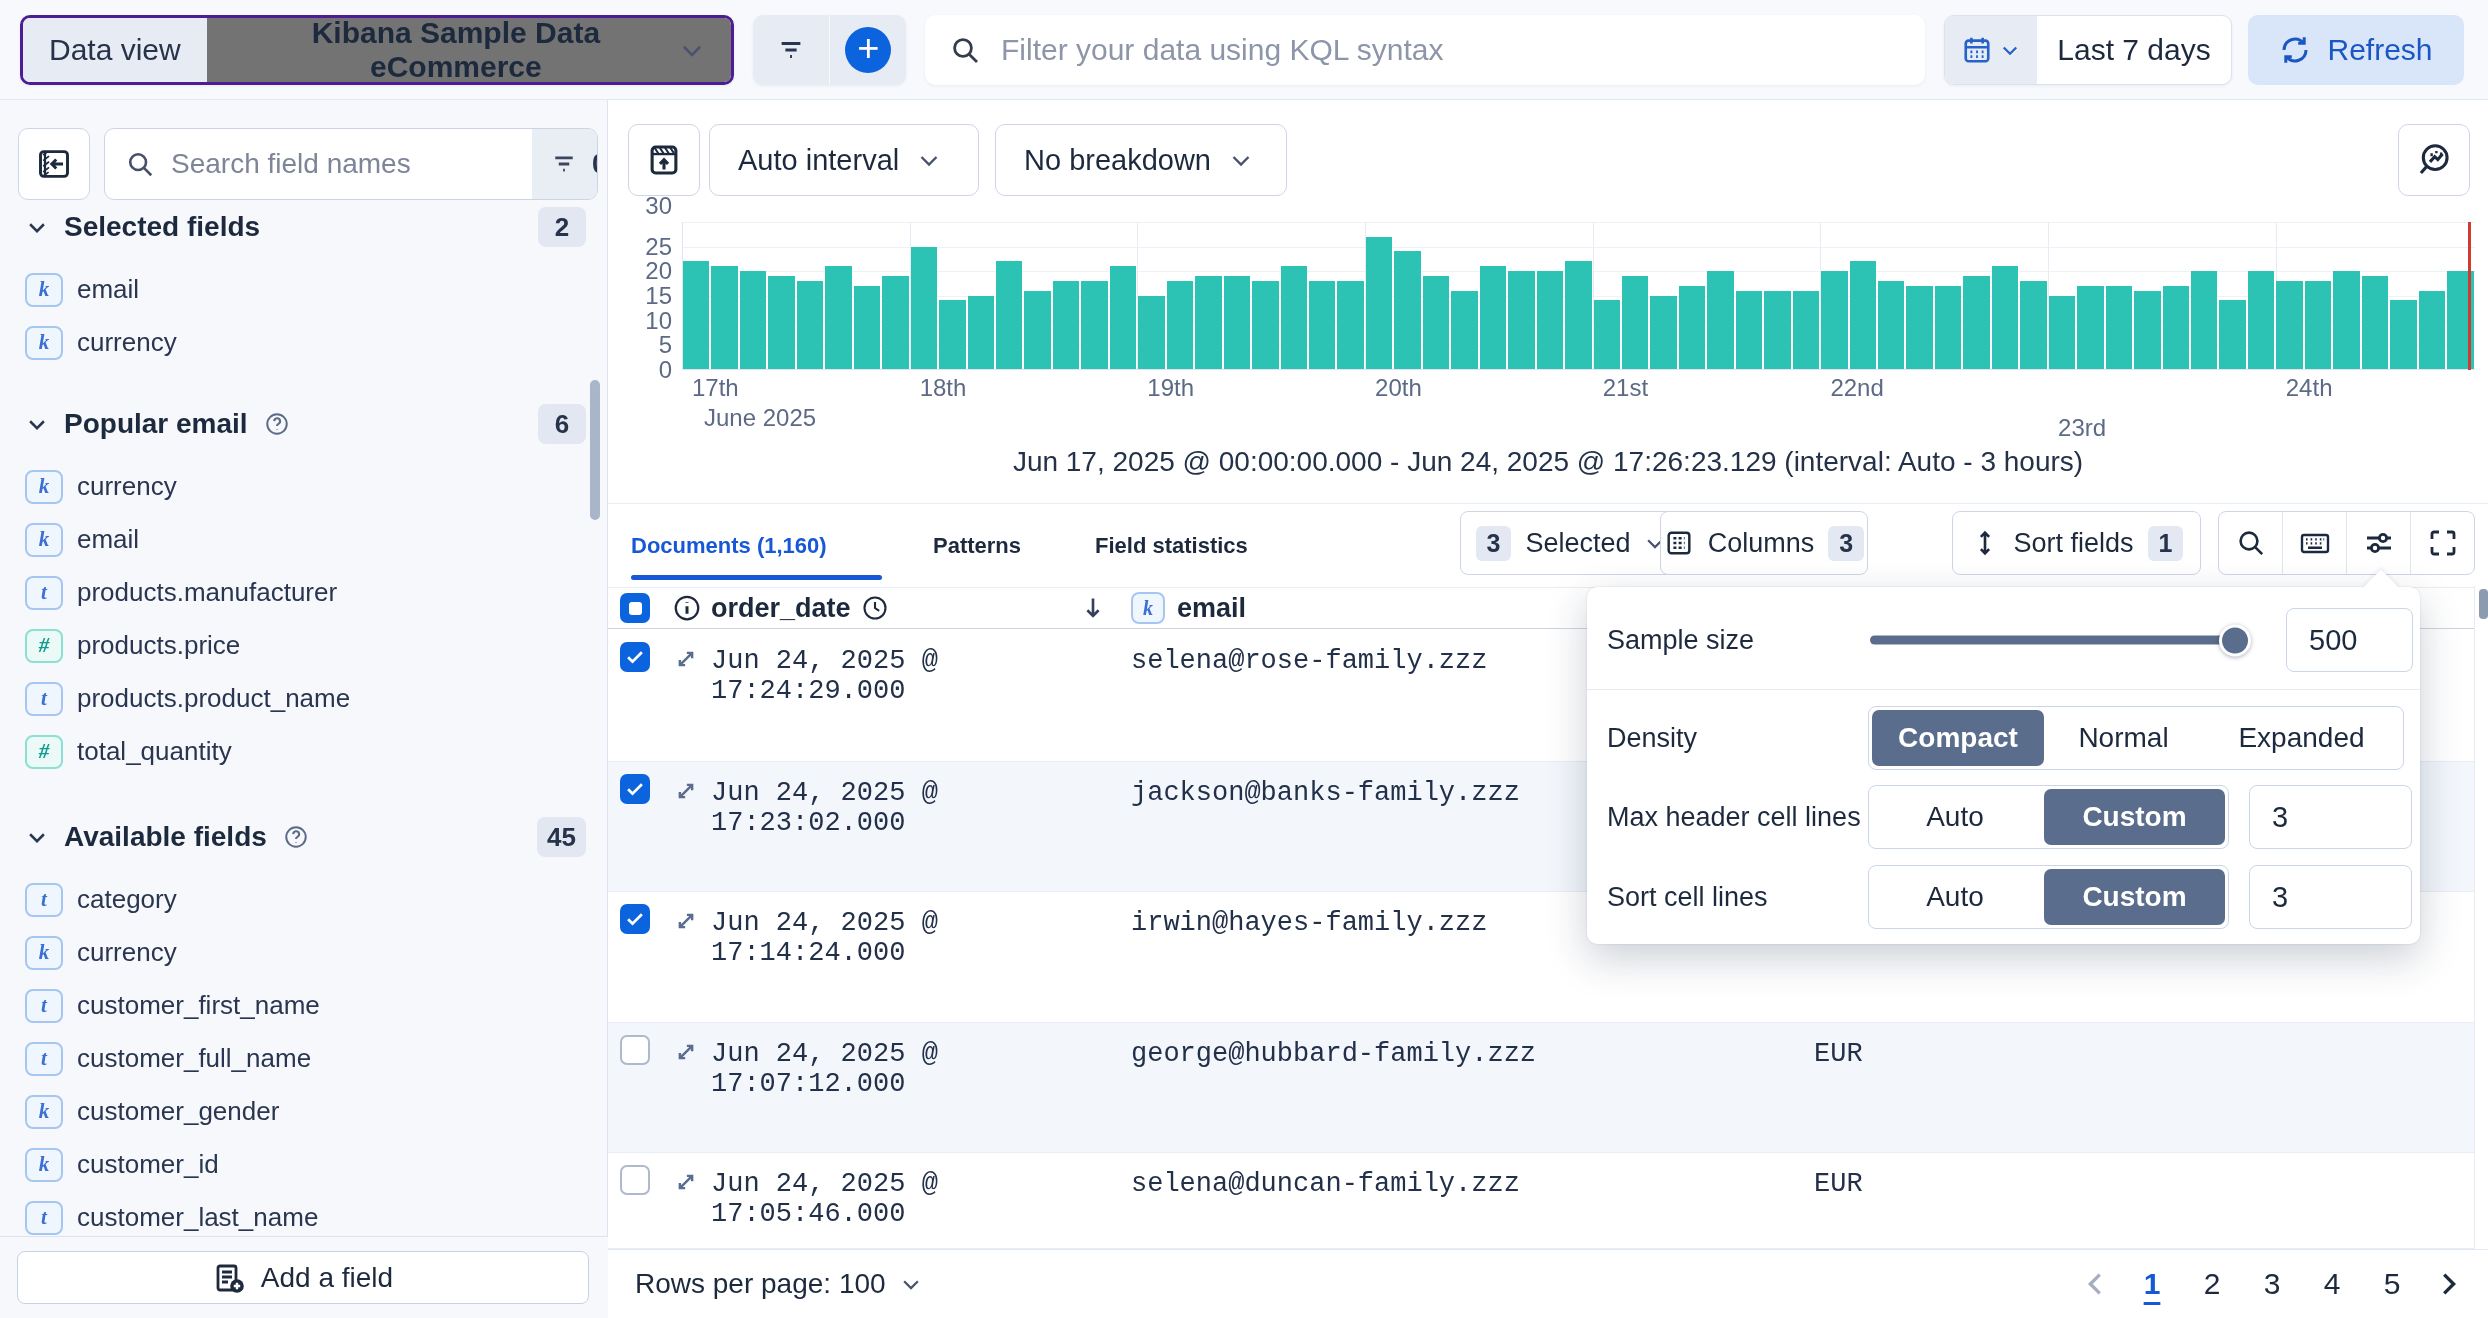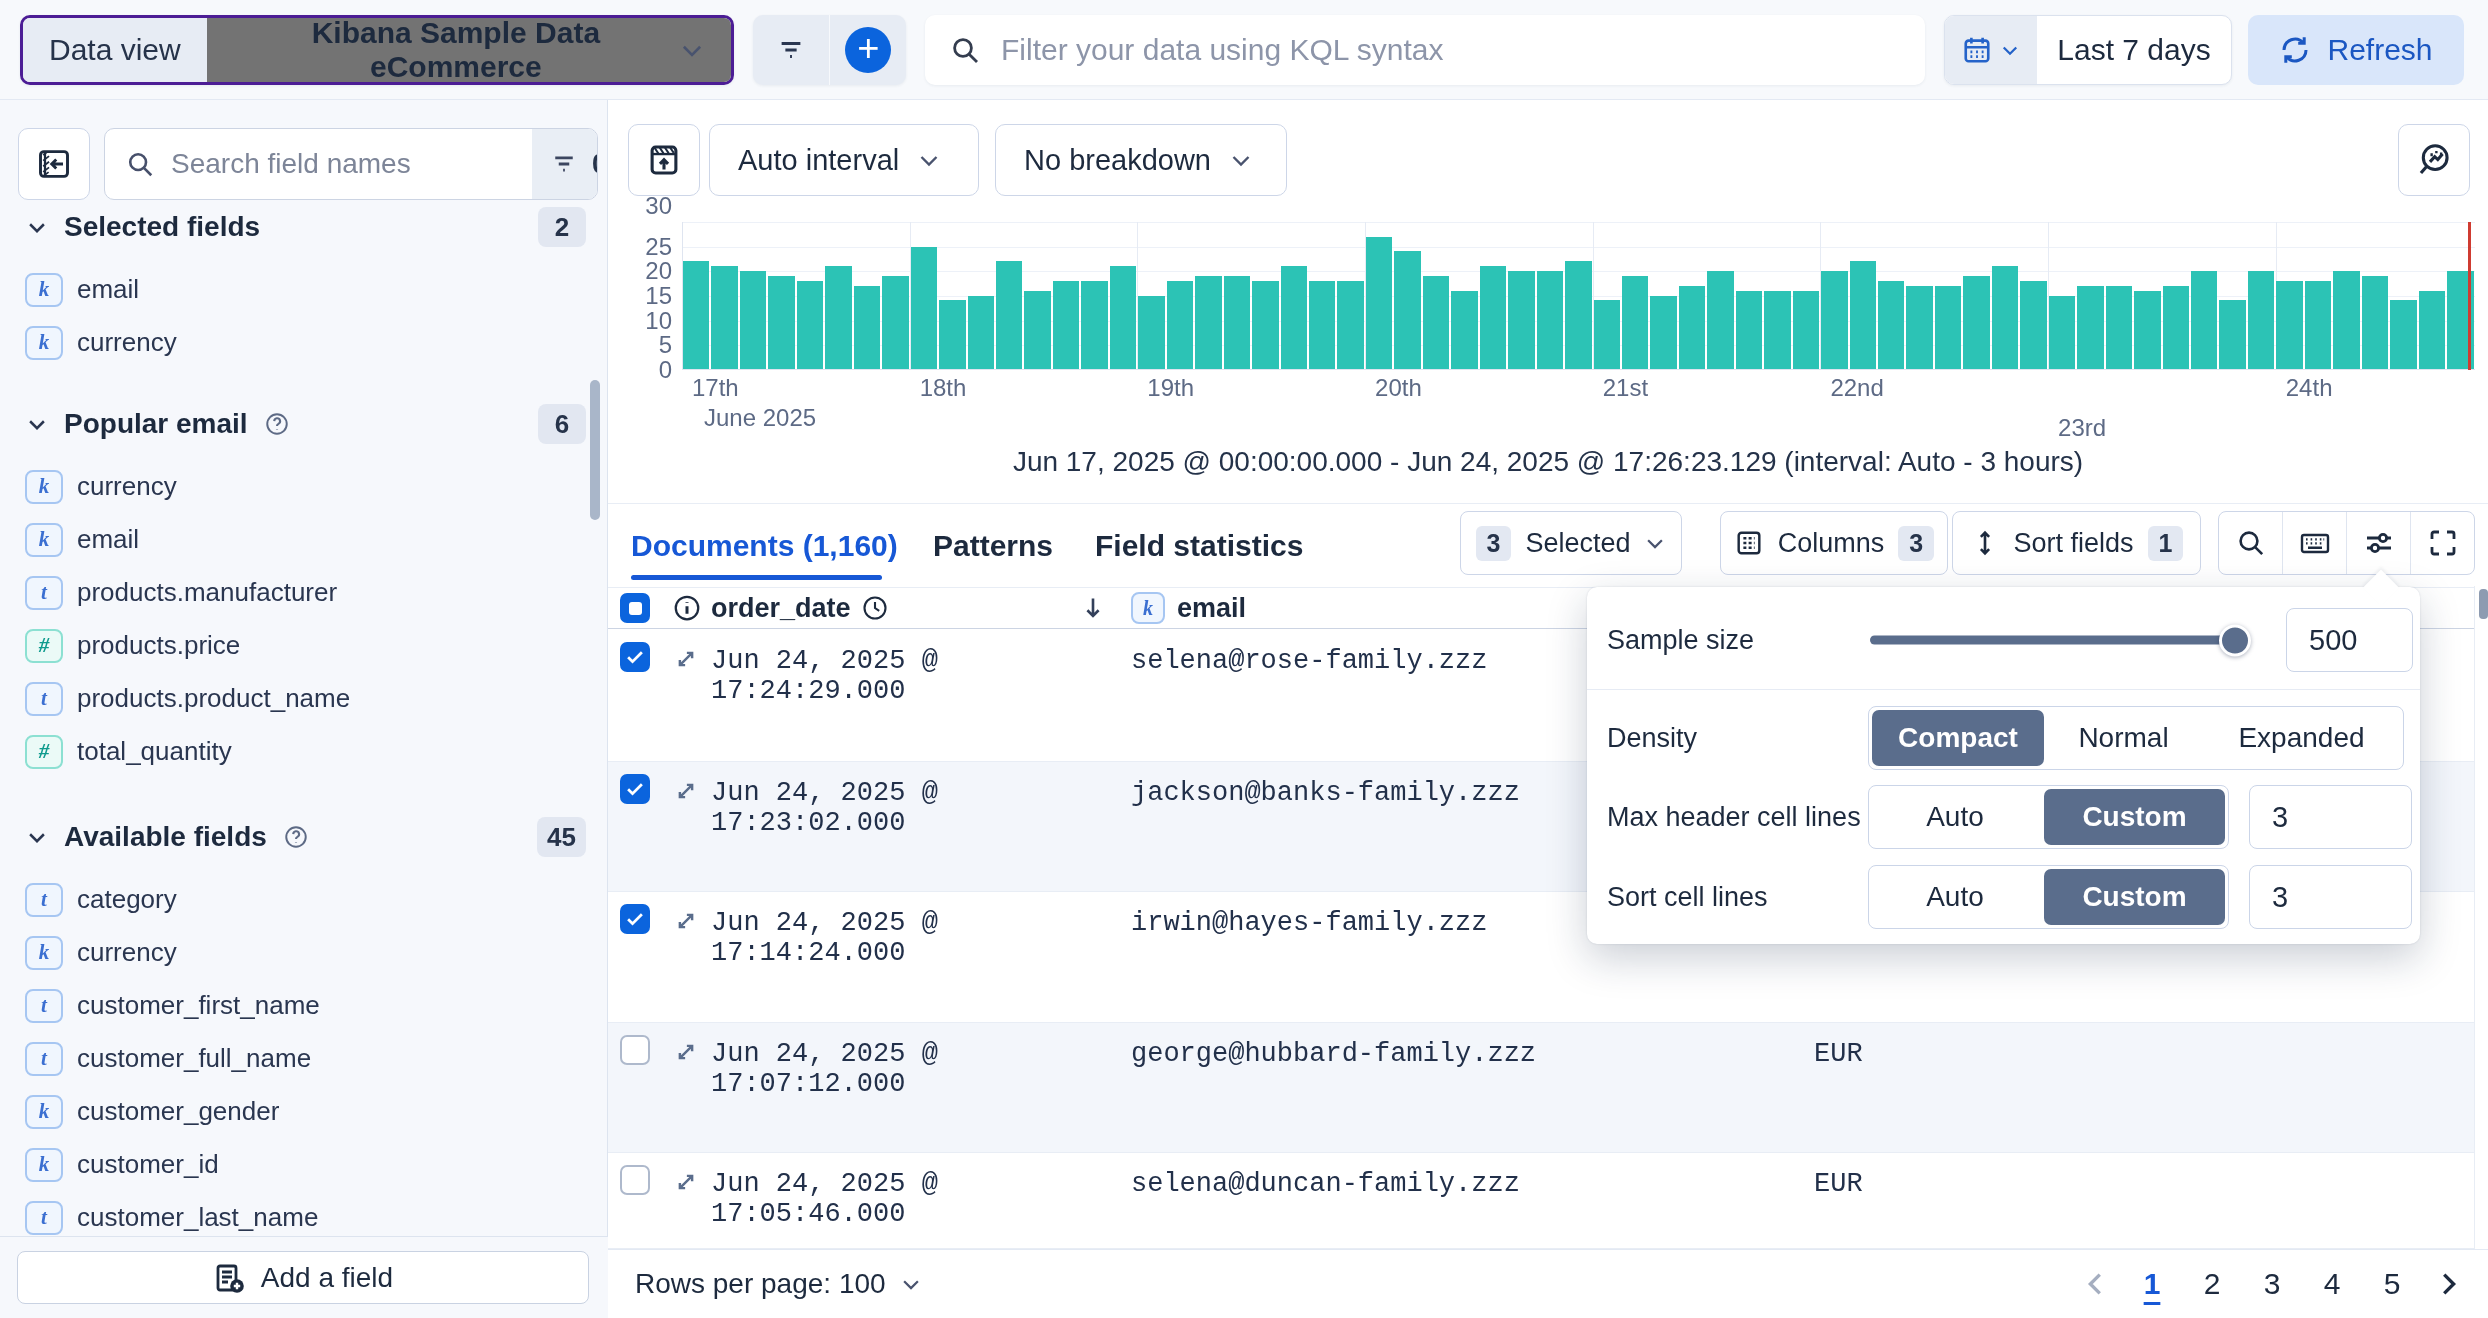--- a/index.html
+++ b/index.html
@@ -61,21 +61,21 @@
   .bars { position:absolute; left:0; top:0; right:0; bottom:0; display:flex; align-items:flex-end; gap:2px; padding-right:1px; }
   .bar { flex:1; background:#2cc3b5; }
   .time-marker { position:absolute; right:4px; top:0; width:3px; height:148px; background:#cf3b31; }
   .ylab { position:absolute; width:64px; text-align:right; font-size:24px; color:#5d6a85; height:28px; }
   .xlab { position:absolute; top:274px; font-size:24px; color:#5d6a85; }
   .xlab2 { position:absolute; top:304px; left:96px; font-size:24px; color:#5d6a85; }
   .caption { position:absolute; left:0; top:346px; width:1880px; text-align:center; font-size:28px; color:#243249; }
   .chart-div { position:absolute; left:0; top:403px; width:1880px; height:1px; background:#e8edf5; }
 
   
-  .tab { position:absolute; top:424px; height:44px; line-height:44px; font-size:30px; font-weight:700; color:#1d2a3e; cursor:pointer; }
+  .tab { position:absolute; top:424px; height:44px; line-height:44px; font-size:22px; font-weight:700; color:#1d2a3e; cursor:pointer; }
   .tab.active { color:#1758d6; }
   .tab-underline { position:absolute; top:475px; height:5px; border-radius:3px; background:#1758d6; }
   .tb-btn { position:absolute; top:411px; height:64px; background:#fff; border:1px solid #cdd6e8; border-radius:8px; display:flex; align-items:center; justify-content:center; gap:14px; font-size:27px; font-weight:500; color:#1d2a3e; cursor:pointer; font-family:inherit; }
   .mini-badge { background:#e3e8f2; border-radius:6px; font-size:25px; font-weight:700; padding:3px 11px; color:#26334a; }
   .icon-strip { position:absolute; left:1610px; top:411px; width:257px; height:64px; background:#fff; border:1px solid #cdd6e8; border-radius:8px; display:flex; overflow:hidden; }
   .icon-strip .istrip-btn { flex:1; display:flex; align-items:center; justify-content:center; cursor:pointer; color:#1d2a3e; }
   .icon-strip .istrip-btn + .istrip-btn { border-left:1px solid #dfe5f0; }
 
   
   .grid-header { position:absolute; left:0; top:487px; width:1866px; height:42px; border-top:1px solid #e8edf5; border-bottom:1px solid #ccd4e3; display:flex; align-items:center; font-weight:700; font-size:27px; }
@@ -490,21 +490,21 @@
 
     <button class="tb-btn" style="left:852px; width:222px;">
       <span class="mini-badge">3</span>
       <span>Selected</span>
       <span>
           <svg width="22" height="22" viewBox="0 0 16 16" fill="none" stroke="#49536e" stroke-width="1.6">
             <path d="M3 6l5 5 5-5"></path>
           </svg>
         </span>
     </button>
-    <button class="tb-btn" style="left:1112px; width:228px;">
+    <button class="tb-btn" style="left:1052px; width:208px;">
       <span>
           <svg width="30" height="30" viewBox="0 0 16 16" fill="none" stroke="#1d2a3e" stroke-width="1.3">
             <rect x="2.5" y="2.5" width="11" height="11" rx="1.5"></rect>
             <path d="M5 5.5h6M5 8h6M5 10.5h6" stroke-dasharray="1.6 1.2"></path>
           </svg>
         </span>
       <span>Columns</span>
       <span class="mini-badge">3</span>
     </button>
     <button class="tb-btn" style="left:1344px; width:249px;">

